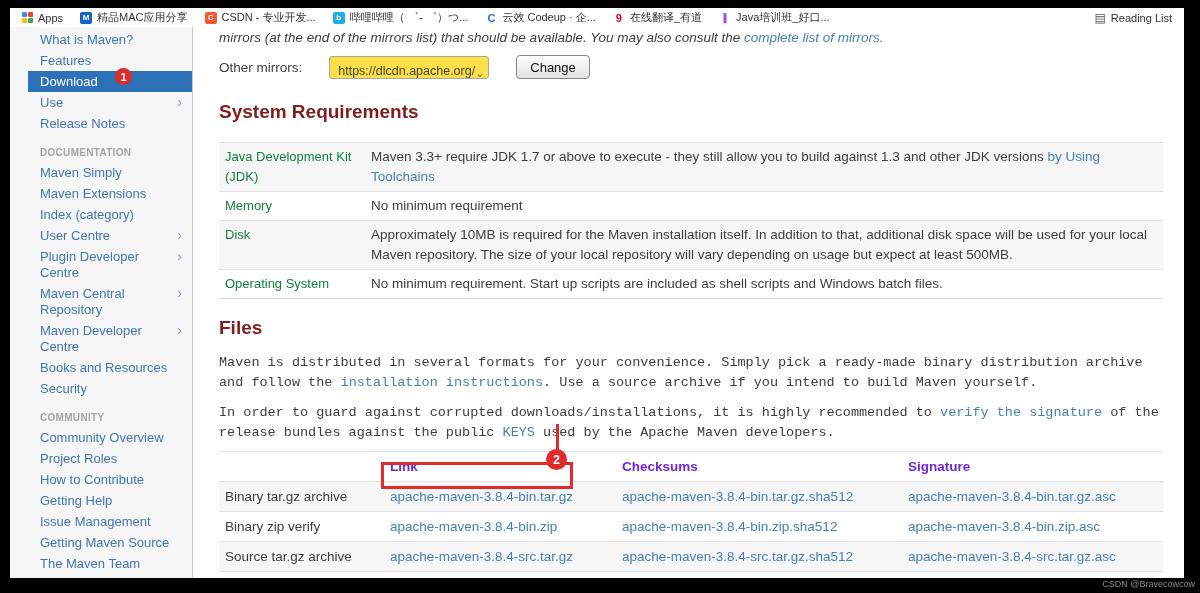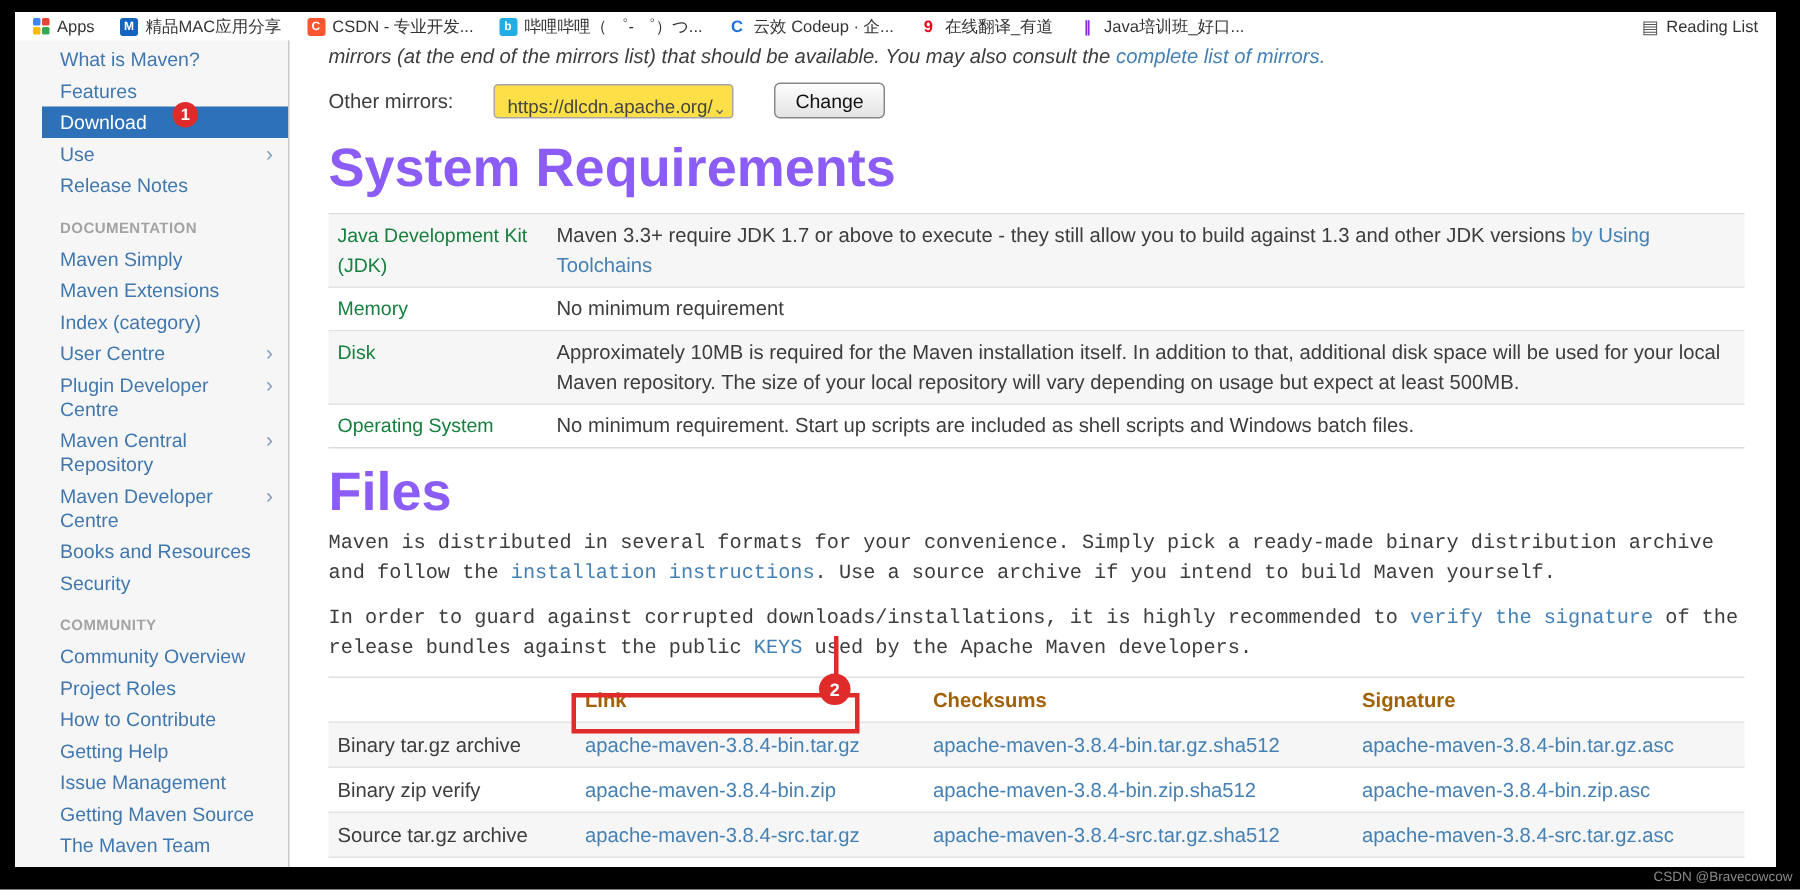--- a/index.html
+++ b/index.html
@@ -59,32 +59,32 @@
     width:160px; height:23px; border:1px solid #a6a6a6; border-radius:3px; background:#fde047;
     display:flex; align-items:flex-end; justify-content:space-between;
     padding:0 6px 0 8px; font-size:12.5px; color:#444; cursor:pointer;
   }
   .caret { color:#666; font-size:11px; line-height:10px; margin-top:-3px; }
   .change-btn {
     height:24px; padding:0 13px; border:1px solid #878787; border-radius:4px;
     background:linear-gradient(#fefefe,#e3e3e3); font-size:13px; color:#111;
     font-family:inherit; cursor:pointer;
   }
-  h2.sect { font-size:36px; font-weight:bold; color:#8b5cf6; line-height:30px; margin:18px 0 0; }
+  h2.sect { font-size:19px; font-weight:bold; color:#7f1d1d; line-height:30px; margin:18px 0 0; }
   h2.sect.files-h { margin-top:14px; }
   .sr-table { margin-top:15px; border-top:1px solid #dcdcdc; border-bottom:1px solid #dcdcdc; }
   .sr-row { display:flex; border-bottom:1px solid #e3e3e3; padding:4px 6px; line-height:20px; }
   .sr-row:last-child { border-bottom:none; }
   .sr-row:nth-child(odd) { background:#f6f6f6; }
   .sr-label { width:146px; flex-shrink:0; font-weight:normal; color:#15803d; padding-right:8px; font-size:13px; line-height:20px; }
   .sr-val { flex:1; }
   .para { margin-top:10px; line-height:20px;font-family:Liberation Mono, monospace; }
   .files-table { margin-top:8px; border-top:1px solid #e0e0e0; }
   .f-row { display:flex; line-height:19px; padding:5px 0; border-bottom:1px solid #e3e3e3; }
-  .f-head { font-weight:bold; color:#a16207; }
+  .f-head { font-weight:bold; color:#6d28d9; }
   .f-row.stripe { background:#f6f6f6; }
   .f-c1 { width:163px; padding-left:6px; flex-shrink:0; }
   .f-c2 { width:232px; padding-left:8px; flex-shrink:0; }
   .f-c3 { width:286px; padding-left:8px; flex-shrink:0; }
   .f-c4 { flex:1; padding-left:8px; }
   
   .badge {
     position:absolute; border-radius:50%; background:#e02b2b; color:#fff; font-weight:bold;
     display:flex; align-items:center; justify-content:center; z-index:10;
   }

